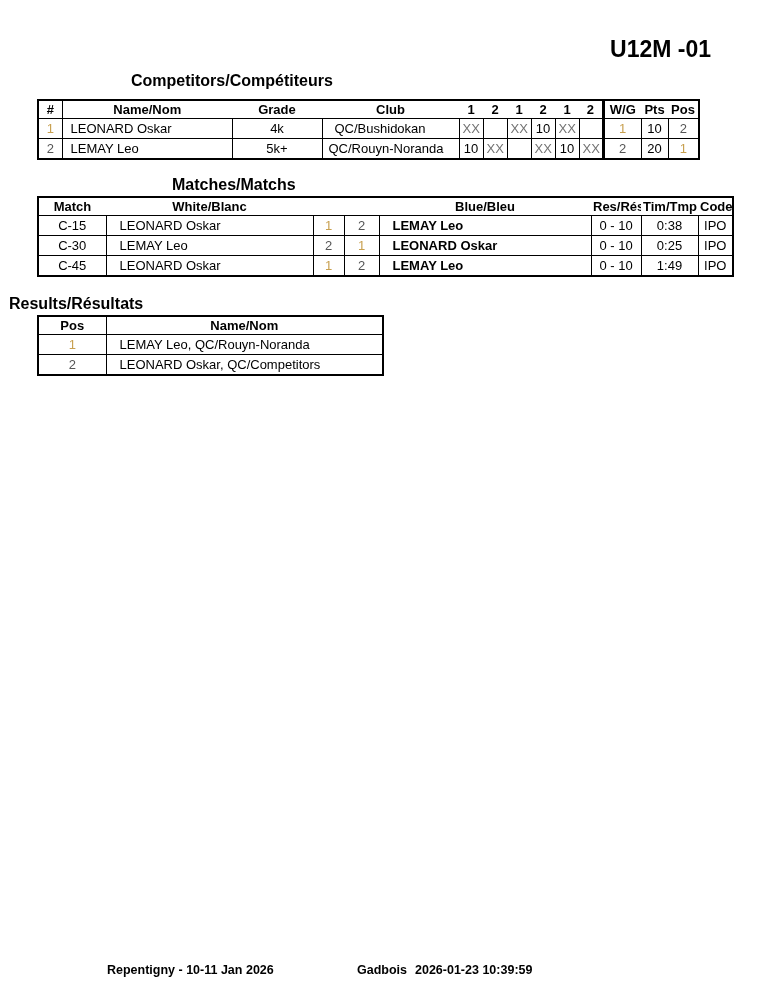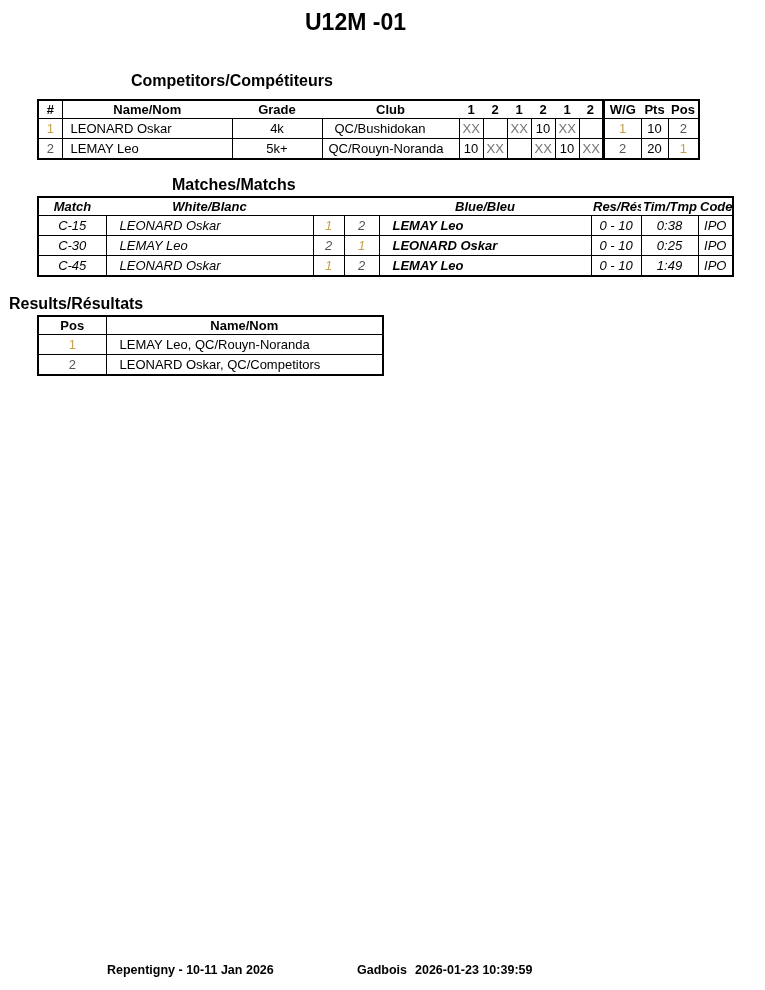--- a/index.html
+++ b/index.html
@@ -2,36 +2,36 @@
 <html><head>
 <meta charset="utf-8">
 <style>
   html,body { margin:0; padding:0; }
   body {
     width:765px; height:990px; background:#ffffff;
     font-family:"Liberation Sans", sans-serif; color:#000;
     position:relative; overflow:hidden;
   }
   .page-title {
-    position:absolute; top:9px; left:0; width:711px;
-    text-align:center; font-size:23px; font-weight:bold; color:#000;
+    position:absolute; top:36px; left:0; width:711px;
+    text-align:right; font-size:23px; font-weight:bold; color:#000;
   }
   .section-heading {
     position:absolute; font-size:16px; font-weight:bold; text-align:left; width:400px;
   }
   #comp-heading    { top:72px;  left:131px; }
   #matches-heading { top:176px; left:172px; }
   #results-heading { top:295px; left:9px; }
 
   table.tbl {
     position:absolute; border-collapse:collapse; table-layout:fixed;
     border:2px solid #000; font-size:13px;
   }
   #comp-table    { top:99px;  left:37px; width:661px; }
-  #matches-table { top:196px; left:37px; width:695px;font-style:italic; }
+  #matches-table { top:196px; left:37px; width:695px; }
   #results-table { top:315px; left:37px; width:345px; }
 
   .tbl th {
     border:none; border-bottom:1px solid #000;
     font-weight:bold; height:17px; padding:0 2px;
     text-align:center; white-space:nowrap; overflow:hidden;
   }
   .tbl td {
     border:1px solid #000; height:19px; padding:0 3px;
     text-align:center; white-space:nowrap; overflow:hidden;

